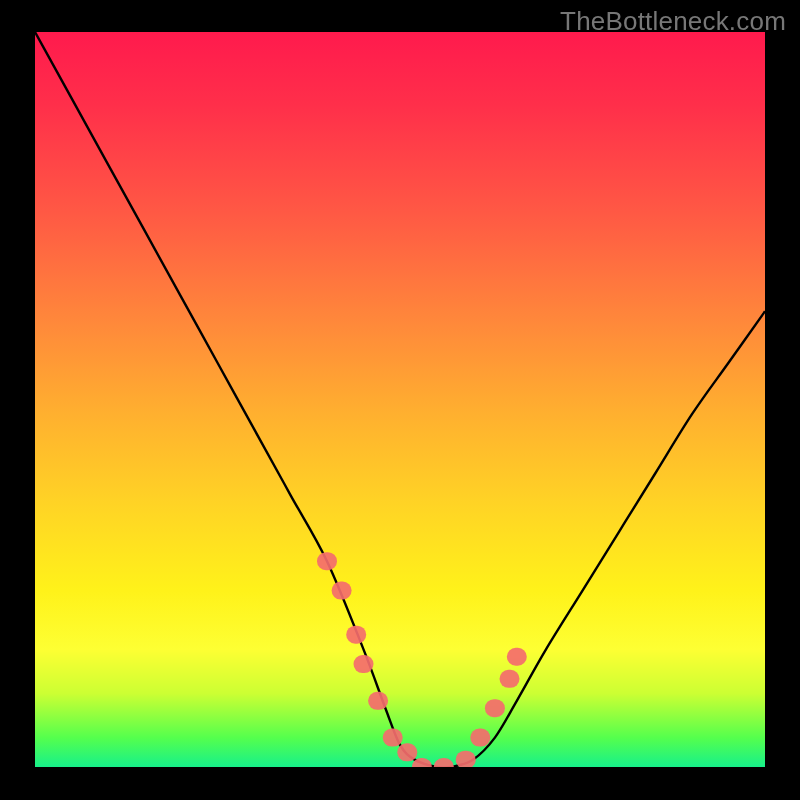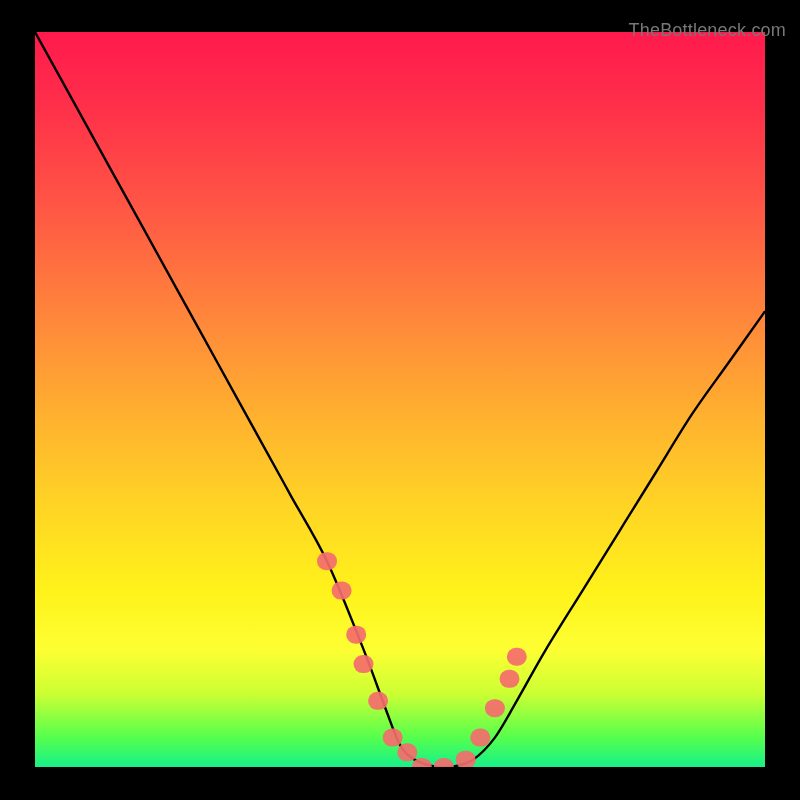--- a/index.html
+++ b/index.html
@@ -36,24 +36,24 @@
       #ffd325 64%,
       #fff21a 76%,
       #fdff33 84%,
       #ccff33 90%,
       #55ff4d 96%,
       #17f08a 100%
     );
   }
   .watermark {
     position: absolute;
-    top: 20px;
+    top: 6px;
     right: 14px;
     color: #777;
-    font-size: 18px;
+    font-size: 26px;
     font-weight: 500;
     letter-spacing: 0.2px;
   }
   svg.curve {
     position: absolute;
     left: 0;
     top: 0;
     width: 730px;
     height: 735px;
   }

